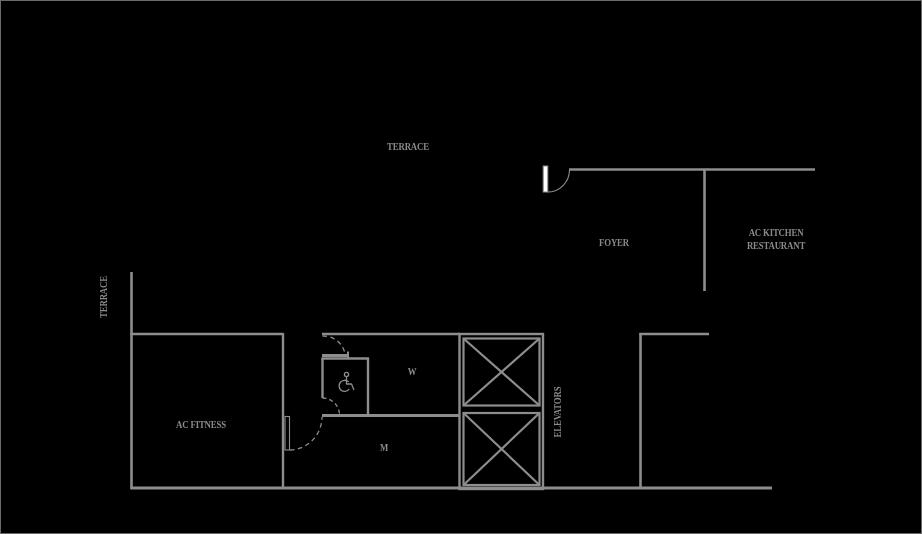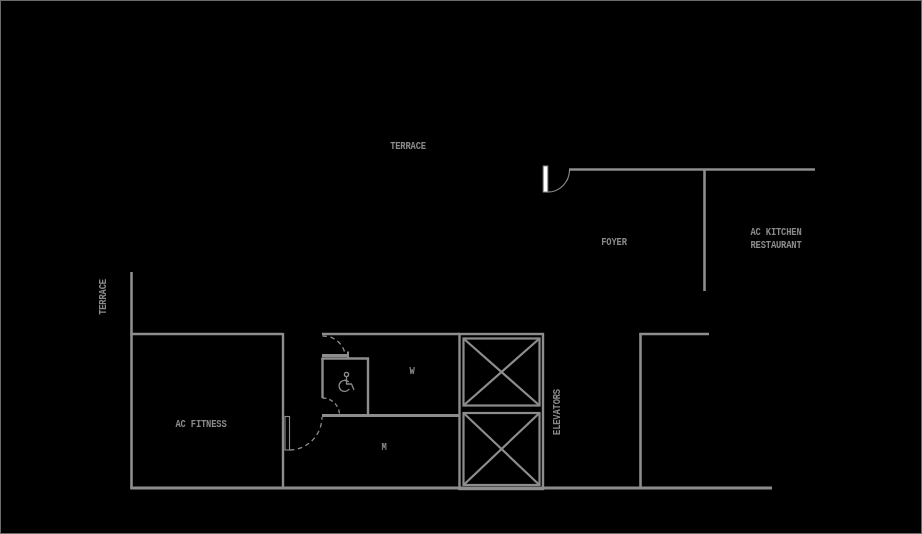--- a/index.html
+++ b/index.html
@@ -1,21 +1,21 @@
 <!DOCTYPE html>
 <html><head>
 <meta charset="utf-8">
 <style>
   html,body { margin:0; padding:0; background:#000; }
   #plan {
     position:relative;
     width:922px; height:534px;
     background:#000000;
     overflow:hidden;
-    font-family:Liberation Mono, monospace;
+    font-family:Liberation Serif, serif;
   }
   #frame {
     position:absolute; inset:0;
     border:1px solid #6a6a6a;
     pointer-events:none;
   }
   svg.layer { position:absolute; left:0; top:0; }
   .lbl {
     position:absolute;
     font-weight:bold;

